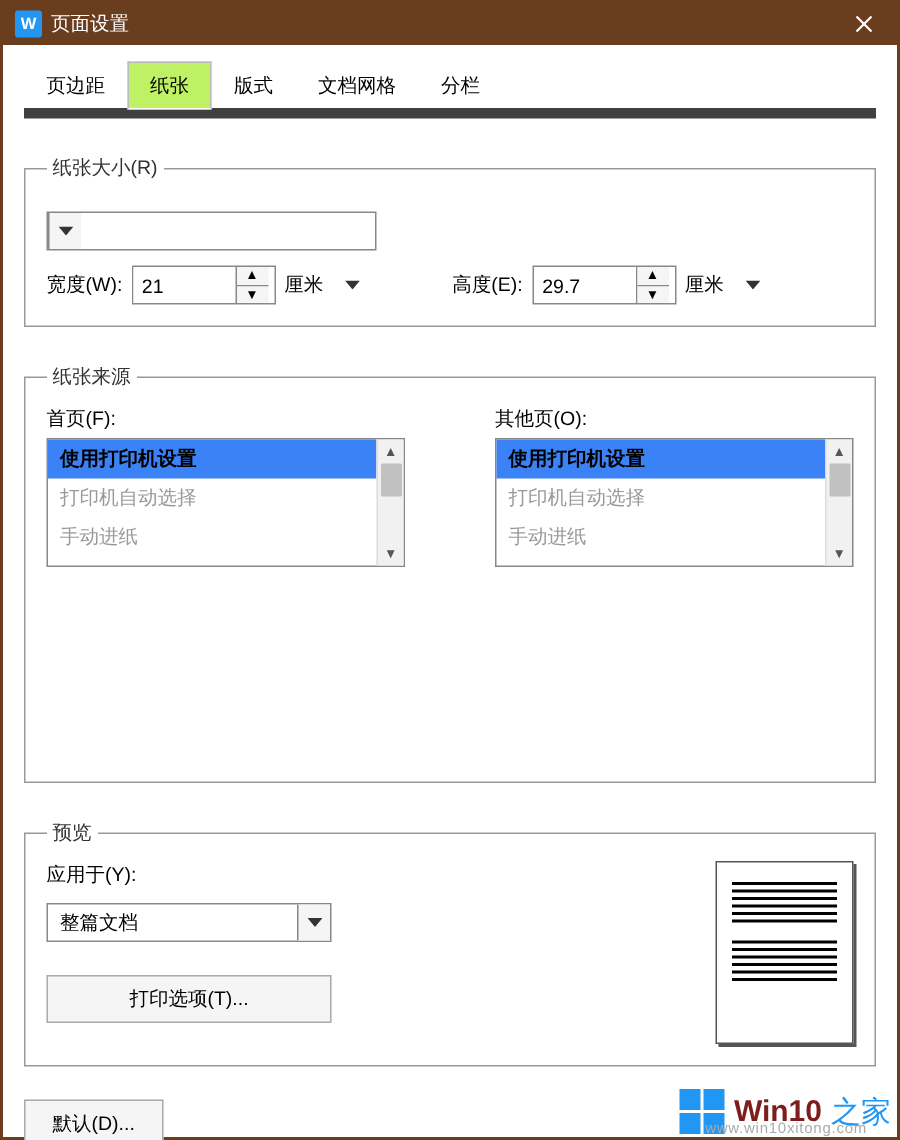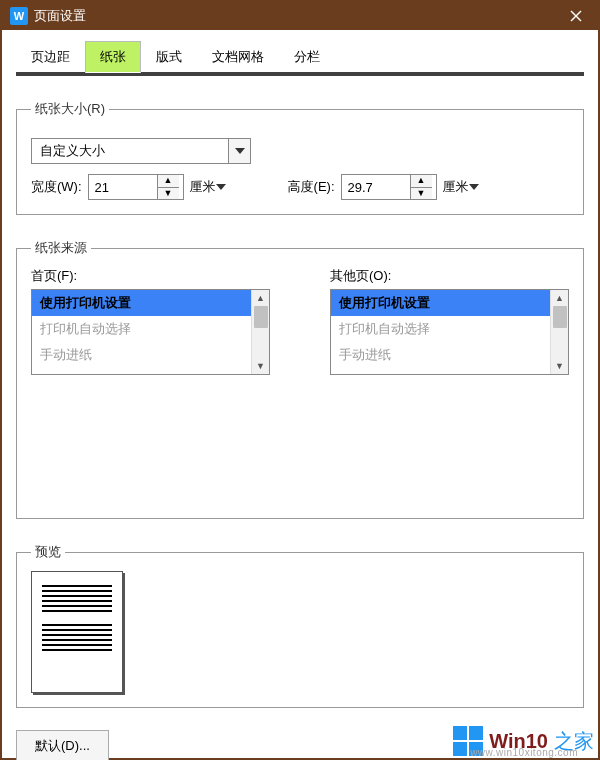--- a/index.html
+++ b/index.html
@@ -3,35 +3,35 @@
 <meta charset="utf-8">
 <style>
   * { box-sizing: border-box; font-family: "Microsoft YaHei", "SimSun", sans-serif; font-size: 13px; }
   body { margin: 0; background: #fff; width: 600px; height: 760px; overflow: hidden; position: relative; }
   .window { border: 2px solid #6b3d1f; width: 600px; height: 760px; background: #fff; display: flex; flex-direction: column; }
   .titlebar { height: 32px; background: #6b3d1f; color: #fff; display: flex; align-items: center; justify-content: space-between; padding: 0 8px; }
   .titlebar-left { display: flex; align-items: center; gap: 6px; }
   .titlebar-icon { width: 18px; height: 18px; background: #2196f3; border-radius: 2px; display: flex; align-items: center; justify-content: center; color: #fff; font-size: 11px; font-weight: bold; }
   .close-btn { width: 28px; height: 28px; display: flex; align-items: center; justify-content: center; cursor: pointer; }
   .content { flex: 1; padding: 10px 14px 12px 14px; display: flex; flex-direction: column; }
-  .tabs { display: flex; border-bottom: 4px solid #404040; }
+  .tabs { display: flex; border-bottom: 7px solid #404040; }
   .tab { padding: 6px 14px; border: 1px solid transparent; border-bottom: none; cursor: pointer; position: relative; top: 1px; }
   .tab.active { border: 1px solid #bbb; border-bottom: 1px solid #fff; background: #bef264; }
   fieldset { border: 1px solid #999; margin: 24px 0 0 0; padding: 10px 14px 14px 14px; }
   legend { padding: 0 4px; color: #333; }
   .row { display: flex; align-items: center; gap: 8px; margin-top: 10px; }
   .combo { display: inline-flex; align-items: center; border: 1px solid #888; background: #fff; height: 26px; }
   .combo span.sel { padding: 0 8px; flex: 1; }
   .combo .btn { width: 22px; height: 100%; border-left: 1px solid #888; display: flex; align-items: center; justify-content: center; background: #f5f5f5; }
   .spinner { display: inline-flex; border: 1px solid #888; height: 26px; width: 96px; }
   .spinner input { border: none; width: 68px; padding: 0 6px; outline: none; }
   .spinner .arrows { width: 22px; border-left: 1px solid #888; display: flex; flex-direction: column; }
   .spinner .arrows div { flex: 1; display: flex; align-items: center; justify-content: center; background: #f5f5f5; font-size: 9px; line-height: 1; }
   .spinner .arrows div:first-child { border-bottom: 1px solid #888; }
-  .unit { display: inline-flex; align-items: center; gap: 0; cursor: pointer; }
+  .unit { display: inline-flex; align-items: center; gap: 14px; cursor: pointer; }
   .listbox { border: 1px solid #888; height: 86px; display: flex; }
   .listbox ul { list-style: none; margin: 0; padding: 0; flex: 1; }
   .listbox ul li { padding: 4px 8px; }
   .listbox ul li.selected { background: #3b82f6; font-weight: bold; }
   .listbox ul li.disabled { color: #999; }
   .vscroll { width: 18px; background: #f1f1f1; border-left: 1px solid #ddd; position: relative; display:flex; flex-direction:column; }
   .vscroll .arrow { height: 16px; display:flex; align-items:center; justify-content:center; font-size:9px; color:#555;}
   .vscroll .thumb { background: #c1c1c1; width: 14px; margin: 0 auto; flex:0 0 22px; border-radius:1px;}
   .vscroll .track { flex:1; }
   .two-col { display: flex; gap: 60px; }
@@ -76,21 +76,20 @@
       <div class="tab active">纸张</div>
       <div class="tab">版式</div>
       <div class="tab">文档网格</div>
       <div class="tab">分栏</div>
     </div>
 
     <fieldset>
       <legend>纸张大小(R)</legend>
       <div class="row">
         <div class="combo" style="width:220px">
-          <span class="sel">自定义大小</span>
           <div class="btn">
               <svg class="tri" viewBox="0 0 10 6">
                 <polygon points="0,0 10,0 5,6" fill="#333"></polygon>
               </svg>
             </div>
         </div>
       </div>
       <div class="row" style="justify-content: flex-start; gap:6px;">
         <span>宽度(W):</span>
         <div class="spinner">
@@ -160,20 +159,36 @@
               <div class="arrow">▼</div>
             </div>
           </div>
         </div>
       </div>
     </fieldset>
 
     <fieldset>
       <legend>预览</legend>
       <div class="preview-sec">
+        <div class="preview-left">
+          <label>应用于(Y):</label>
+          <div class="row">
+            <div class="combo" style="width:190px">
+              <span class="sel">整篇文档</span>
+              <div class="btn">
+                  <svg class="tri" viewBox="0 0 10 6">
+                    <polygon points="0,0 10,0 5,6" fill="#333"></polygon>
+                  </svg>
+                </div>
+            </div>
+          </div>
+          <div class="row" style="margin-top:22px">
+            <div class="btn-flat" style="width:190px">打印选项(T)...</div>
+          </div>
+        </div>
         <div>
           <div class="preview-page">
             <div class="pl"></div>
               <div class="pl"></div>
               <div class="pl"></div>
               <div class="pl"></div>
               <div class="pl"></div>
               <div class="pl"></div>
             <div style="height:6px"></div>
             <div class="pl"></div>

